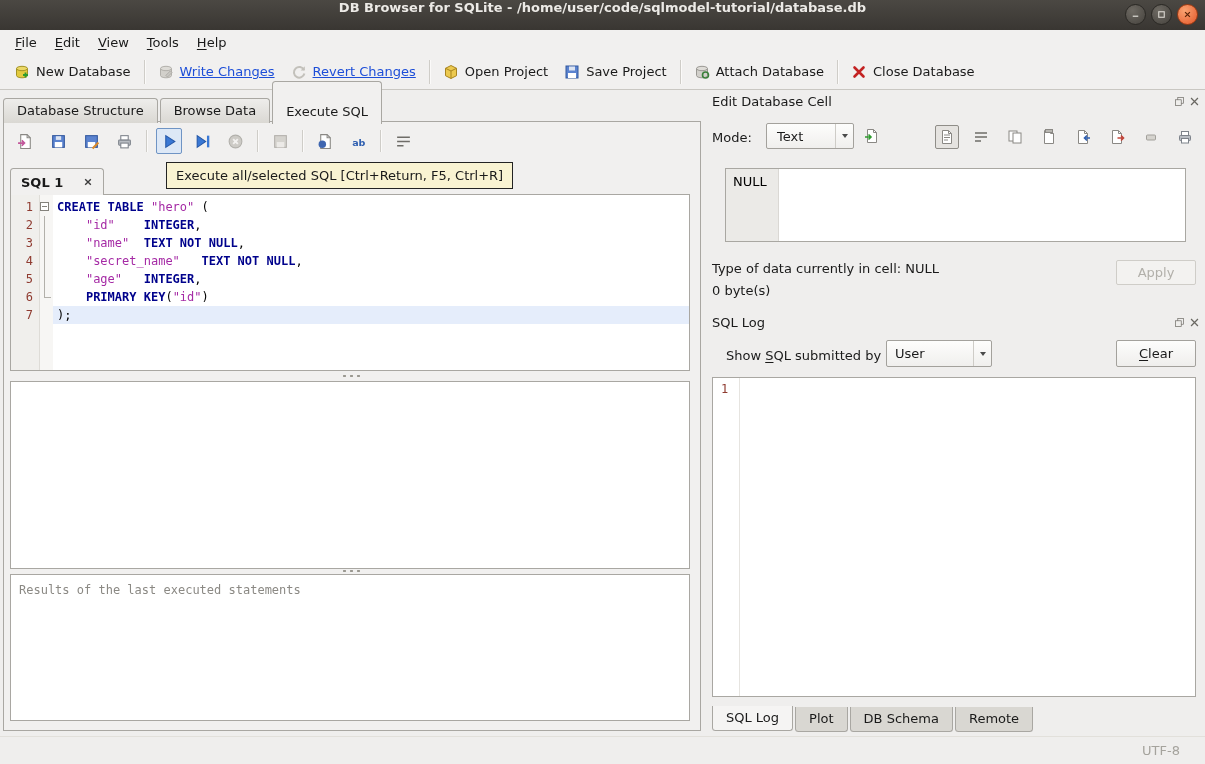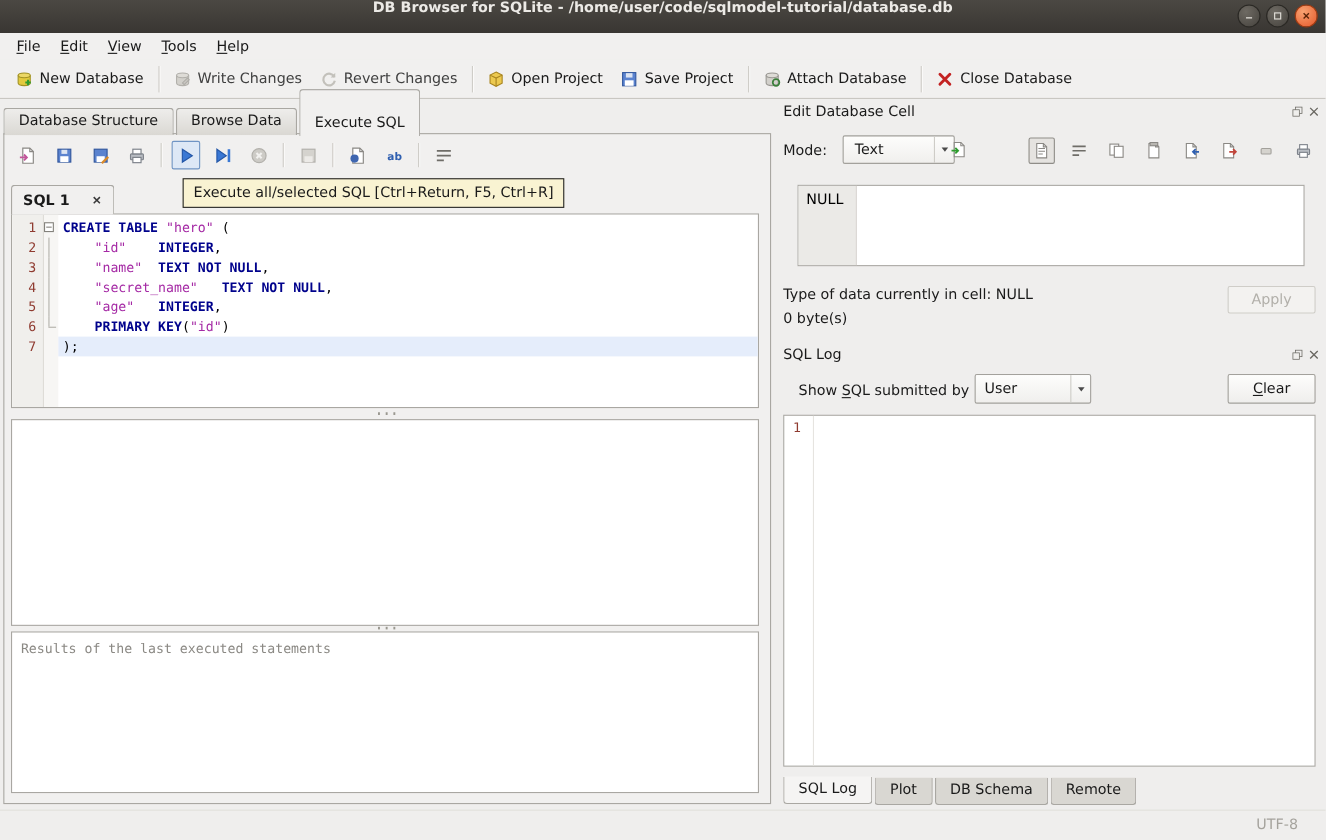--- a/index.html
+++ b/index.html
@@ -28,21 +28,21 @@
 
   
   .menubar{position:absolute;left:0;top:30px;width:1205px;height:24px;background:#f1f0ef;
     display:flex;align-items:center;padding-left:6px;box-sizing:border-box;}
   .menu-item{padding:3px 9px;border-radius:2px;}
 
   
   .toolbar{position:absolute;left:0;top:54px;width:1205px;height:36px;background:#f1f0ef;
     border-bottom:1px solid #c9c7c2;display:flex;align-items:center;padding-left:6px;box-sizing:border-box;}
   .tb-btn{display:flex;align-items:center;gap:6px;padding:5px 8px;border-radius:3px;white-space:nowrap;}
-  .tb-btn.disabled{color:#404040;}
+  .tb-btn.disabled{color:#1d4ed8;text-decoration:underline;}
   .tb-sep{width:1px;height:24px;background:#cfcdc8;box-shadow:1px 0 0 #fbfaf9;margin:0 5px;}
   .dd-arrow{width:0;height:0;border-left:3.5px solid transparent;border-right:3.5px solid transparent;
     border-top:4.5px solid #4d4b47;margin-left:2px;margin-top:10px;}
 
   
   .tabbar{position:absolute;left:3px;top:95px;height:28px;display:flex;align-items:flex-end;z-index:3;}
   .tab{padding:4px 13px 5px;background:linear-gradient(#eeedeb,#dad8d3);
     border:1px solid #a9a7a2;border-bottom:none;border-radius:3.5px 3.5px 0 0;margin-right:2px;position:relative;}
   .tab.active{background:#f1f0ef;padding-top:22px;top:1px;z-index:4;}
 
@@ -106,21 +106,21 @@
   .size-text{left:6px;top:193px;}
   .show-label{left:20px;top:258px;text-align:right;}
 
   .dropdown{position:absolute;display:flex;align-items:center;justify-content:space-between;
     background:linear-gradient(#fdfdfc,#f0efed);border:1px solid #a3a19c;border-radius:2px;
     height:26px;box-sizing:border-box;padding-left:8px;}
   .dd-btn{width:17px;height:100%;display:flex;align-items:center;justify-content:center;
     border-left:1px solid #ceccC7;margin-left:6px;}
   .dd-btn::before{content:"";border-left:3.5px solid transparent;border-right:3.5px solid transparent;
     border-top:4.5px solid #4a4a4a;}
-  .mode-dd{left:60px;top:33px;width:102px;padding-left:10px;}
+  .mode-dd{left:60px;top:33px;width:88px;padding-left:10px;}
   .user-dd{left:180px;top:250px;width:106px;height:27px;}
 
   .icon-btn{position:absolute;width:28px;height:26px;display:flex;align-items:center;justify-content:center;border-radius:2px;}
   .mode-import{left:152px;top:33px;}
 
   .ec-icons{position:absolute;right:8px;top:35px;display:flex;gap:10px;align-items:center;}
   .ec-btn{width:24px;height:24px;display:flex;align-items:center;justify-content:center;box-sizing:border-box;border-radius:2px;}
   .ec-btn .icon{width:16px;height:16px;}
   .ec-btn.pressed{border:1px solid #8f8d88;background:#e5e3e0;}
 

